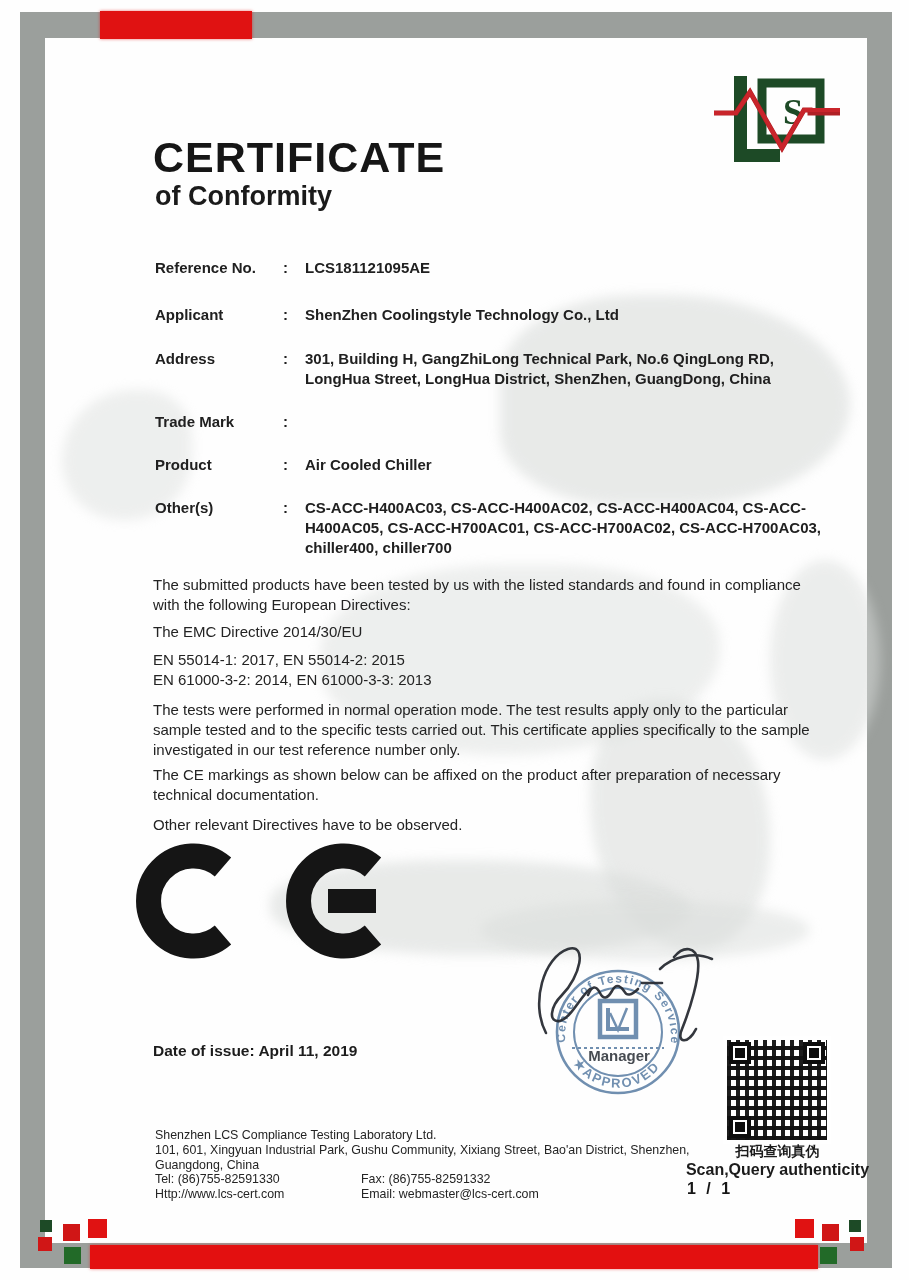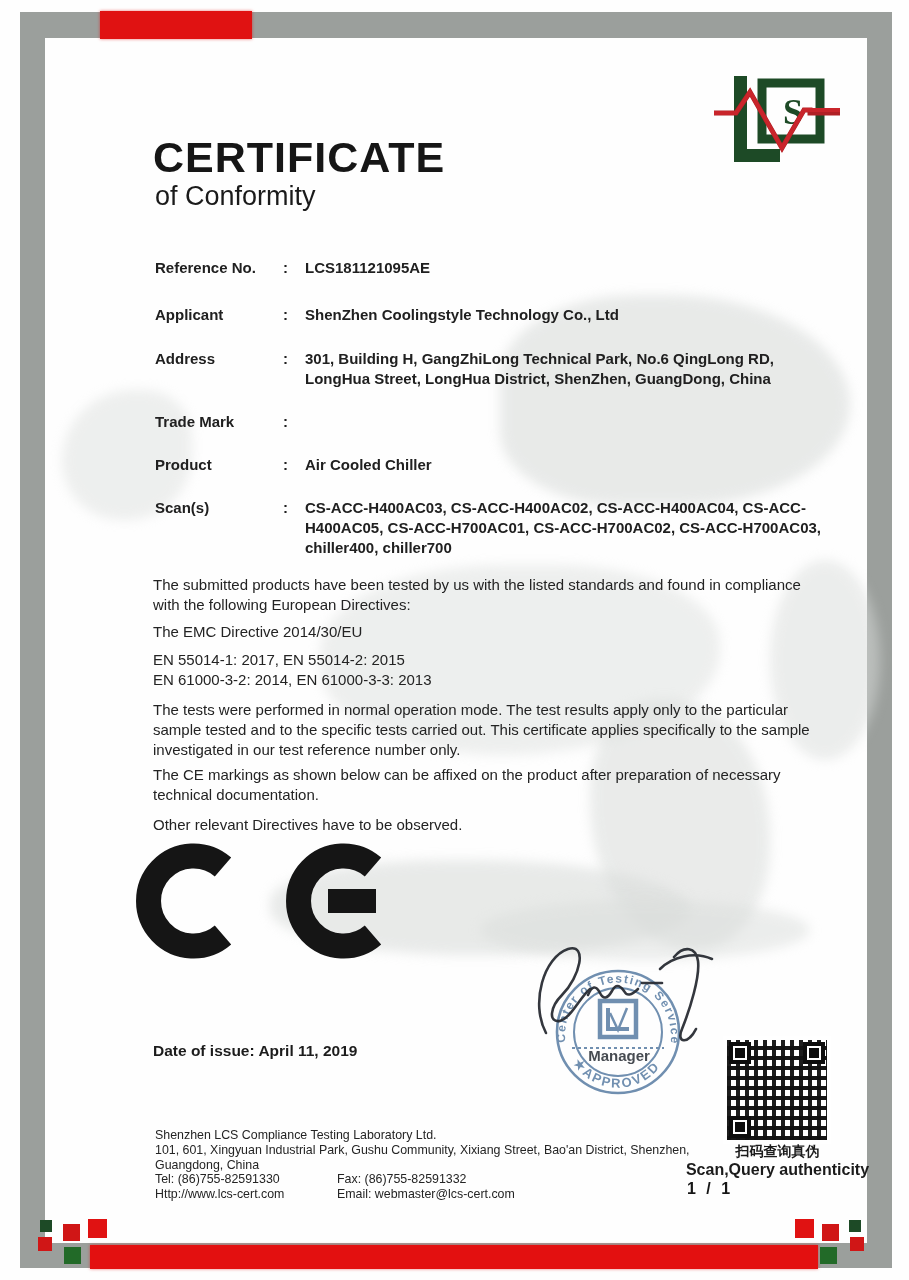--- a/index.html
+++ b/index.html
@@ -15,21 +15,21 @@
   #top-red-seg{position:absolute;left:100px;top:11px;width:152px;height:28px;background:#e01212;box-shadow:0 0 3px rgba(224,18,18,.6);}
   #bottom-red-bar{position:absolute;left:90px;top:1245px;width:728px;height:24px;background:#e31010;box-shadow:0 0 3px rgba(227,16,16,.55);}
   .deco-sq{position:absolute;}
   .paper{position:absolute;left:45px;top:38px;width:822px;height:1205px;background:#fefefe;}
 
   
   .map-blob{position:absolute;background:#dadddb;filter:blur(6px);opacity:.6;}
 
   
   #title1{position:absolute;left:153px;top:133px;font-size:43px;font-weight:700;letter-spacing:1px;color:#161616;}
-  #title2{position:absolute;left:155px;top:181px;font-size:27px;font-weight:400;color:#1a1a1a;}
+  #title2{position:absolute;left:155px;top:181px;font-size:27px;font-weight:700;color:#1a1a1a;}
 
   
   .frow{position:absolute;left:155px;width:660px;display:flex;font-size:15px;font-weight:700;line-height:20px;color:#202020;}
   .frow .lbl{width:128px;flex:0 0 128px;}
   .frow .col{width:22px;flex:0 0 22px;text-align:left;}
   .frow .val{flex:1;}
 
   
   .para{position:absolute;left:153px;width:662px;font-size:15px;line-height:20px;color:#232323;}
   .bold{font-weight:400;}
@@ -48,21 +48,21 @@
       repeating-linear-gradient(90deg,rgba(17,17,17,.95) 0 4px,transparent 4px 9px),
       repeating-linear-gradient(0deg,#161616 0 4px,#ffffff 4px 10px);outline:4px solid #fff;}
   .finder{position:absolute;width:14px;height:14px;border:4px solid #0d0d0d;background:#fff;}
   .finder .core{width:10px;height:10px;margin:2px;background:#0d0d0d;}
   #qr-cap-zh{position:absolute;left:700px;top:1143px;width:155px;text-align:center;font-size:14px;font-weight:700;color:#1b1b1b;}
   #qr-cap-en{position:absolute;left:680px;top:1161px;width:195px;text-align:center;font-size:16px;font-weight:700;color:#1b1b1b;}
   #page-num{position:absolute;left:687px;top:1180px;font-size:16px;font-weight:700;letter-spacing:3px;color:#161616;}
 
   
   #footer{position:absolute;left:155px;top:1128px;width:540px;font-size:12.4px;line-height:14.8px;color:#242424;}
-  .foot-cols{display:flex;}
+  .foot-cols{display:flex;gap:24px;}
   .foot-cols .c1{width:182px;flex:0 0 182px;}
 </style>
 </head>
 <body>
 
 <div id="page">
 
   <div class="frame-bar" id="frame-top"></div>
   <div class="frame-bar" id="frame-left"></div>
   <div class="frame-bar" id="frame-right"></div>
@@ -108,21 +108,21 @@
   <div class="frow" style="top:412px;">
     <div class="lbl">Trade Mark</div>
     <div class="col">:</div>
   </div>
   <div class="frow" style="top:455px;">
     <div class="lbl">Product</div>
     <div class="col">:</div>
     <div class="val">Air Cooled Chiller</div>
   </div>
   <div class="frow" style="top:498px;width:668px;">
-    <div class="lbl">Scan(s)</div>
+    <div class="lbl">Other(s)</div>
     <div class="col">:</div>
     <div class="val">CS-ACC-H400AC03, CS-ACC-H400AC02, CS-ACC-H400AC04, CS-ACC-H400AC05, CS-ACC-H700AC01, CS-ACC-H700AC02, CS-ACC-H700AC03, chiller400, chiller700</div>
   </div>
 
   <div class="para" style="top:575px;">The submitted products have been tested by us with the listed standards and found in compliance with the following European Directives:</div>
   <div class="para bold" style="top:622px;">The EMC Directive 2014/30/EU</div>
   <div class="para bold" style="top:650px;">EN 55014-1: 2017, EN 55014-2: 2015</div>
   <div class="para bold" style="top:670px;">EN 61000-3-2: 2014, EN 61000-3-3: 2013</div>
   <div class="para" style="top:700px;">The tests were performed in normal operation mode. The test results apply only to the particular sample tested and to the specific tests carried out. This certificate applies specifically to the sample investigated in our test reference number only.</div>
   <div class="para" style="top:765px;">The CE markings as shown below can be affixed on the product after preparation of necessary technical documentation.</div>

